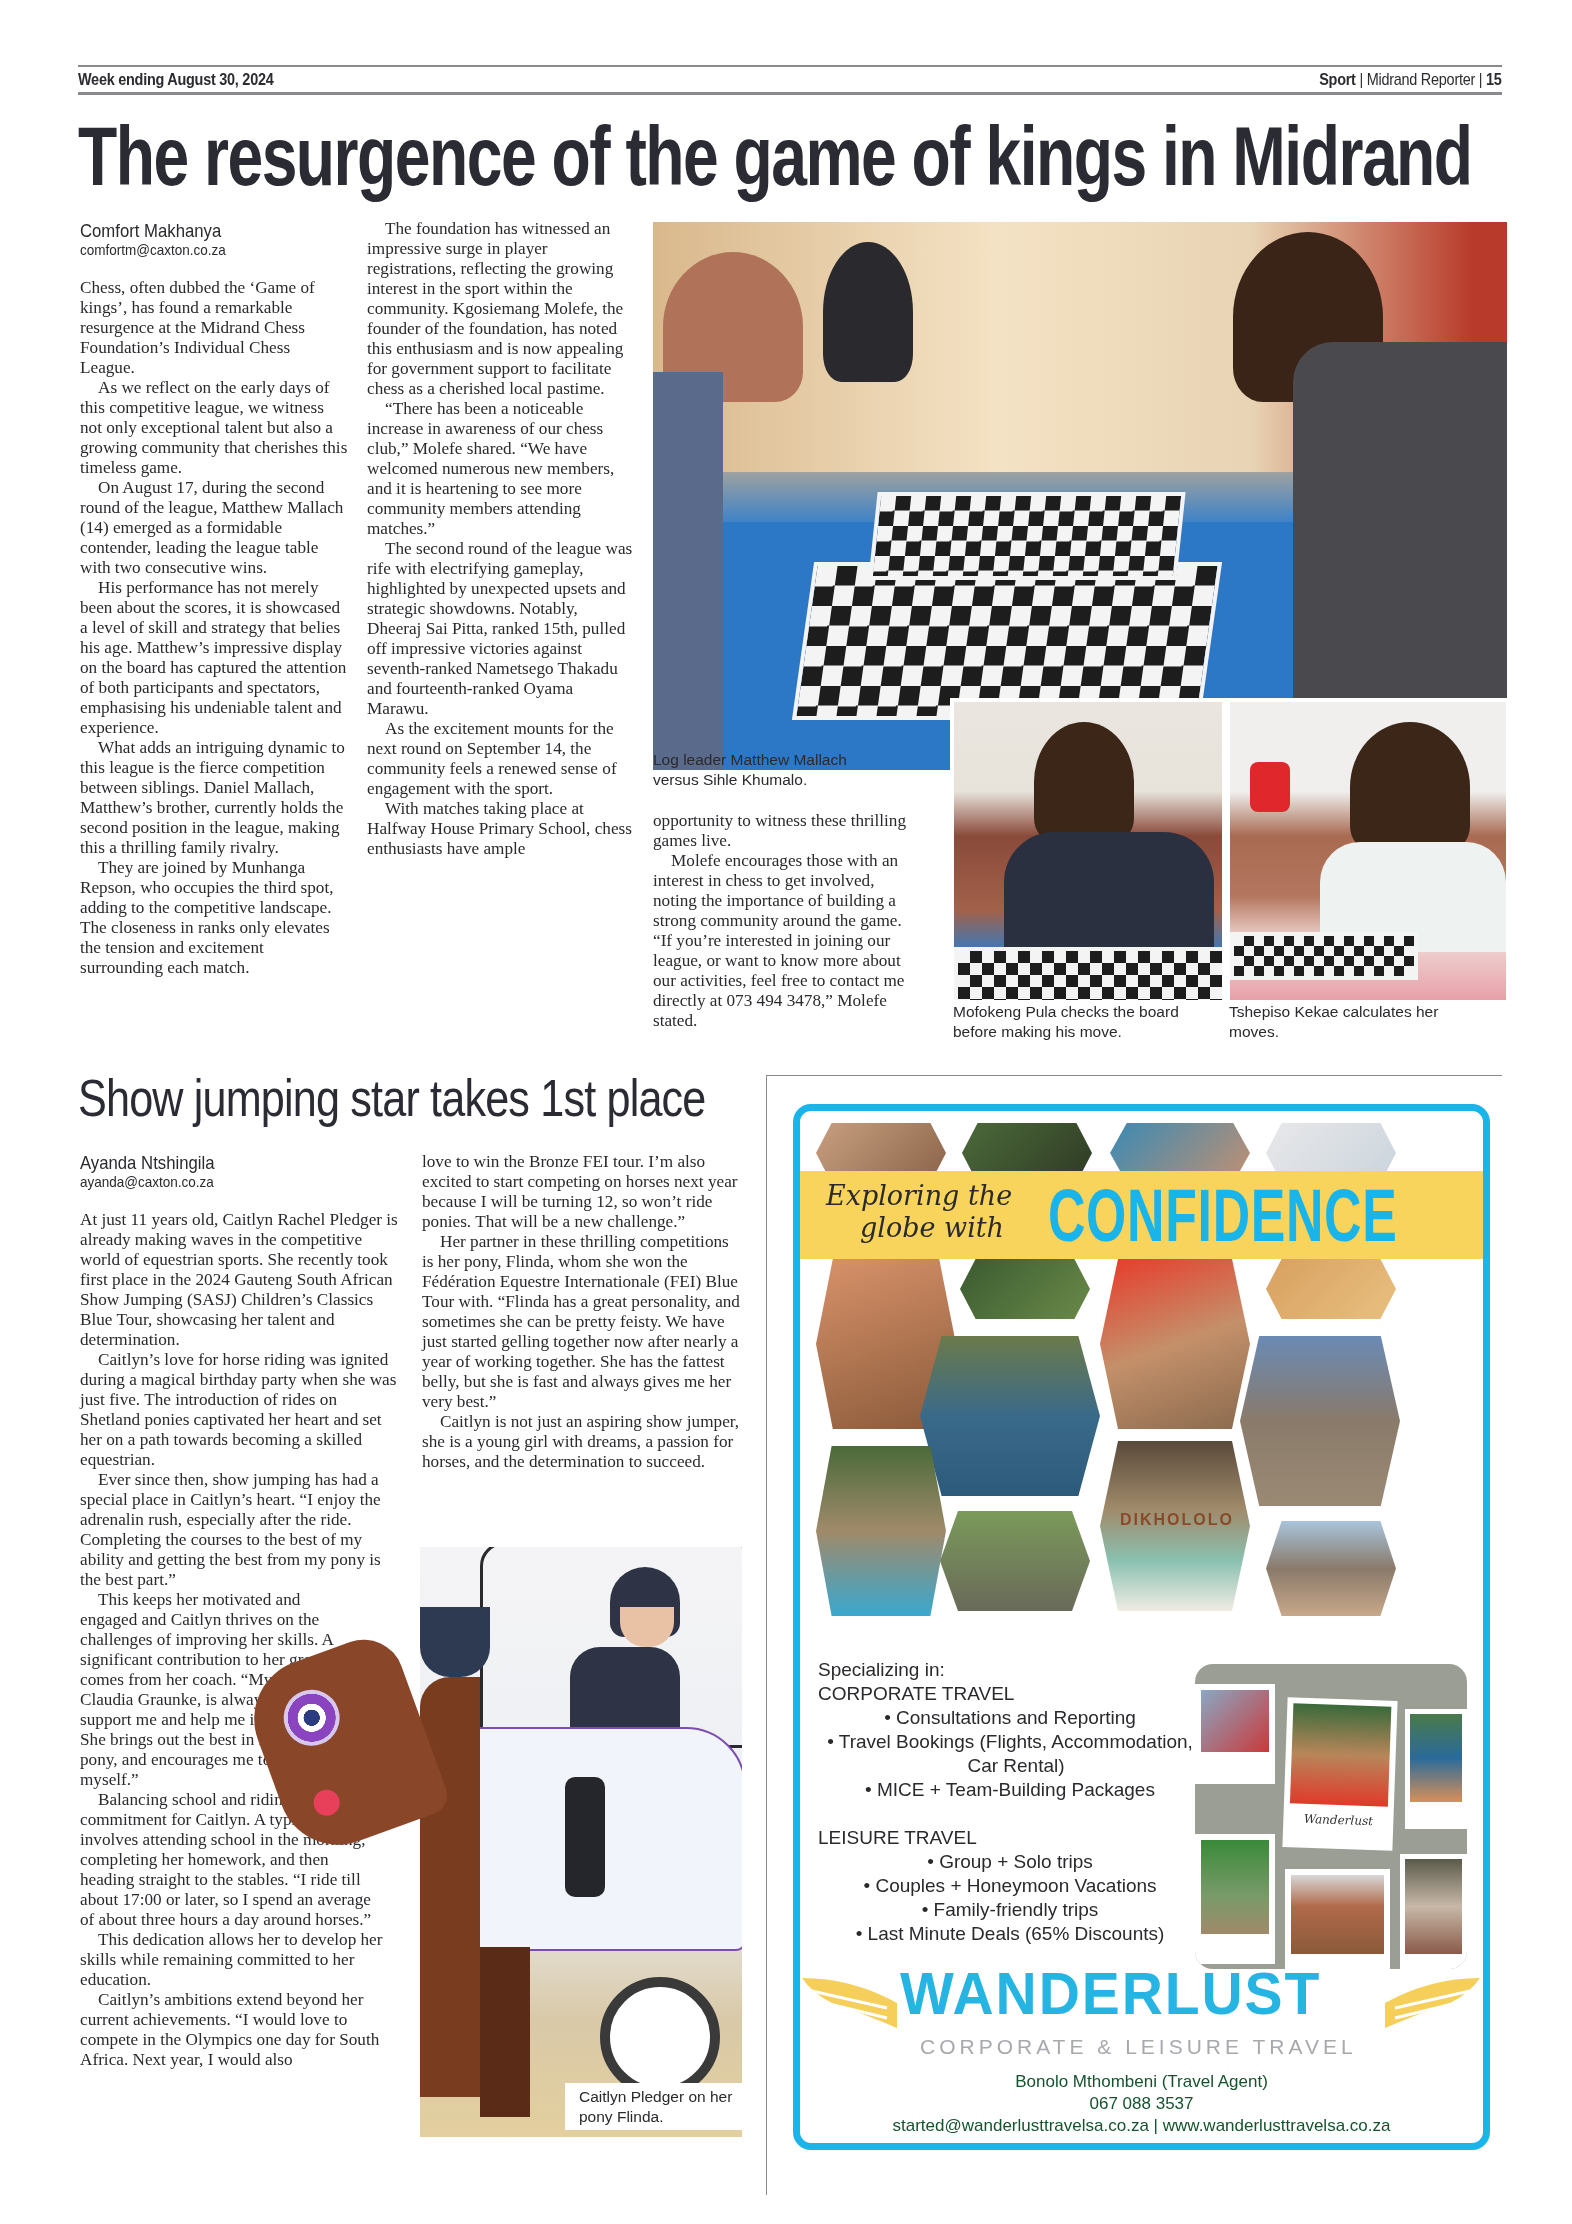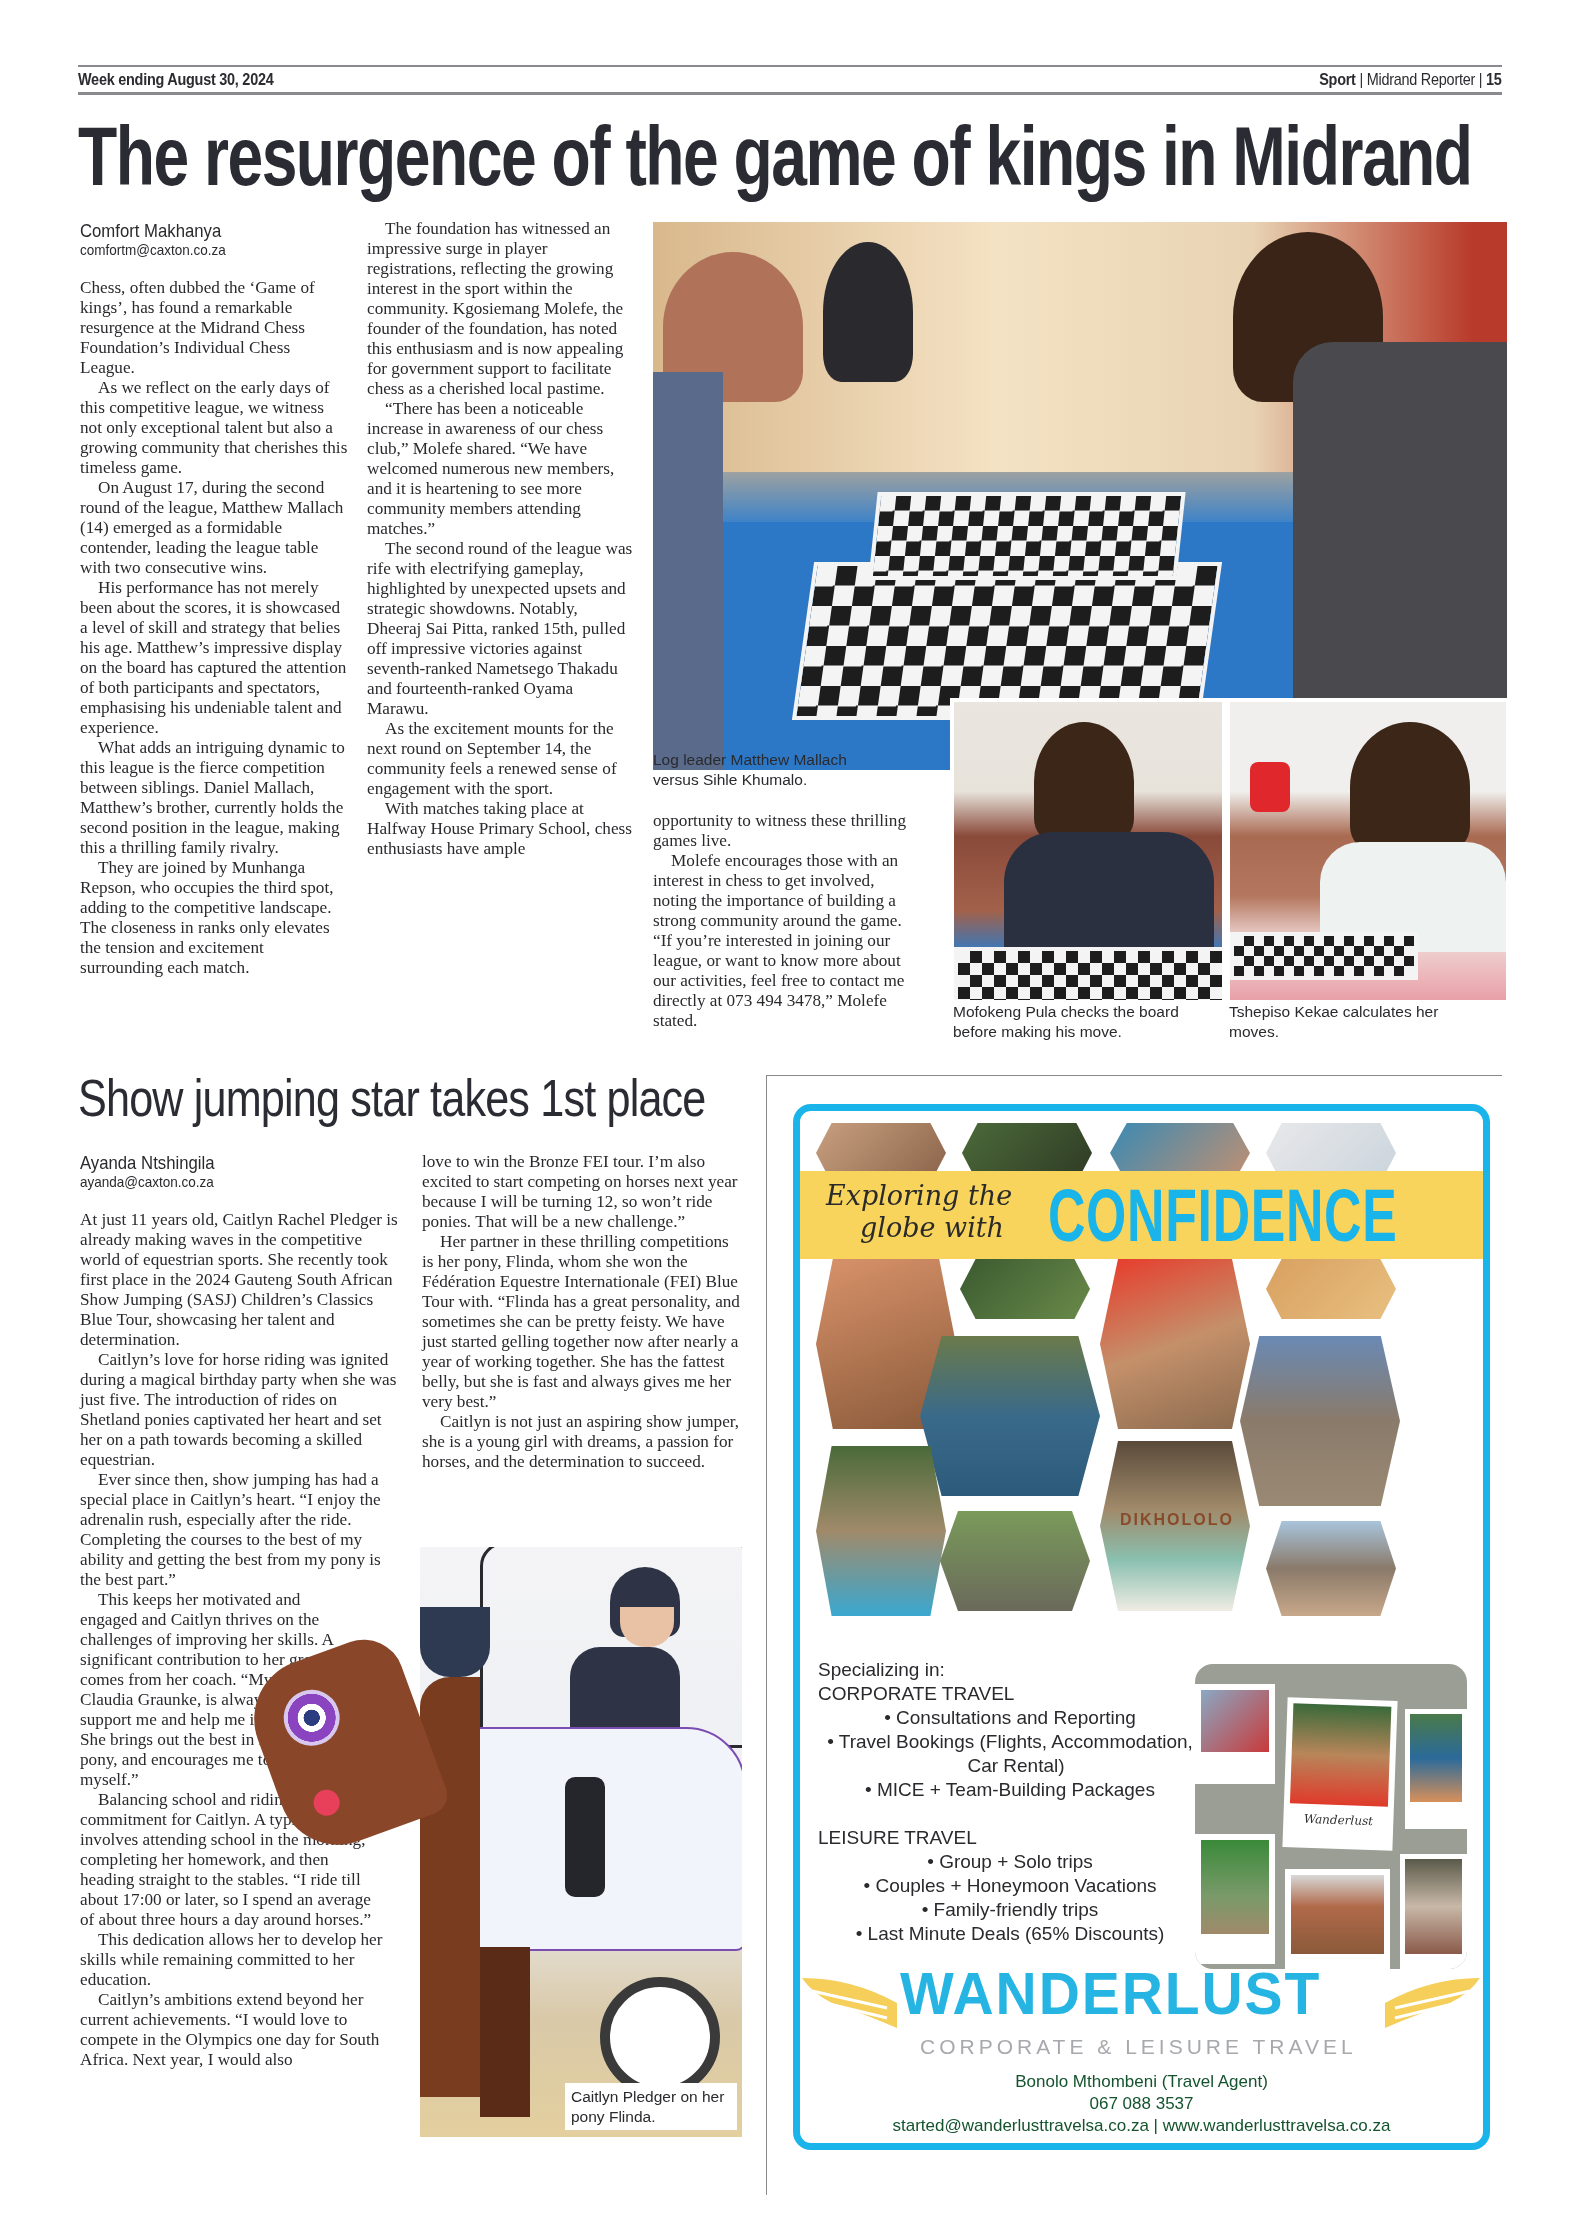--- a/index.html
+++ b/index.html
@@ -137,21 +137,21 @@
   <div class="abs" style="left:0;top:130px;width:60px;height:420px;background:#7a3c1e;border-radius:30px 0 0 0;"></div>
   <div class="abs" style="left:180px;top:430px;width:100px;height:100px;border-radius:50%;background:#fff;border:10px solid #3a3a3a;"></div>
   <div class="abs" style="left:60px;top:400px;width:50px;height:170px;background:#5a2c18;"></div>
 </div>
 
 <div class="abs" style="left:265px;top:1650px;width:160px;height:190px;background:#8a4628;border-radius:60px 40px 20px 60px;transform:rotate(-20deg);">
   <div class="abs" style="left:30px;top:30px;width:56px;height:56px;border-radius:50%;background:radial-gradient(circle,#2c3c80 0 20%,#fff 21% 35%,#8a44c0 36% 60%,#d8c8f0 61% 75%,#8a44c0 76%);"></div>
   <div class="abs" style="left:30px;top:130px;width:26px;height:26px;border-radius:50%;background:#e8405a;"></div>
 </div>
 
-<div class="abs caption" style="left:565px;top:2083px;width:160px;background:#fff;padding:4px 6px;">Caitlyn Pledger on her pony Flinda.</div>
+<div class="abs caption" style="left:565px;top:2083px;width:160px;background:#fff;padding:4px 14px;">Caitlyn Pledger on her pony Flinda.</div>
 
 <div class="ad">
 
   <div class="hex" style="left:16px;top:12px;width:130px;height:60px;background:linear-gradient(135deg,#c8a080,#8a6248);"></div>
   <div class="hex" style="left:162px;top:12px;width:130px;height:60px;background:linear-gradient(135deg,#4c6a3a,#2e3a24);"></div>
   <div class="hex" style="left:310px;top:12px;width:140px;height:60px;background:linear-gradient(135deg,#3a8ab4,#c49070);"></div>
   <div class="hex" style="left:466px;top:12px;width:130px;height:60px;background:linear-gradient(135deg,#e8e8ea,#cad4dc);"></div>
 
   <div class="hex" style="left:16px;top:148px;width:140px;height:170px;background:linear-gradient(160deg,#d8926a,#8a5a3a);"></div>
   <div class="hex" style="left:160px;top:148px;width:130px;height:60px;background:linear-gradient(135deg,#3a5a30,#6a8a4a);"></div>

